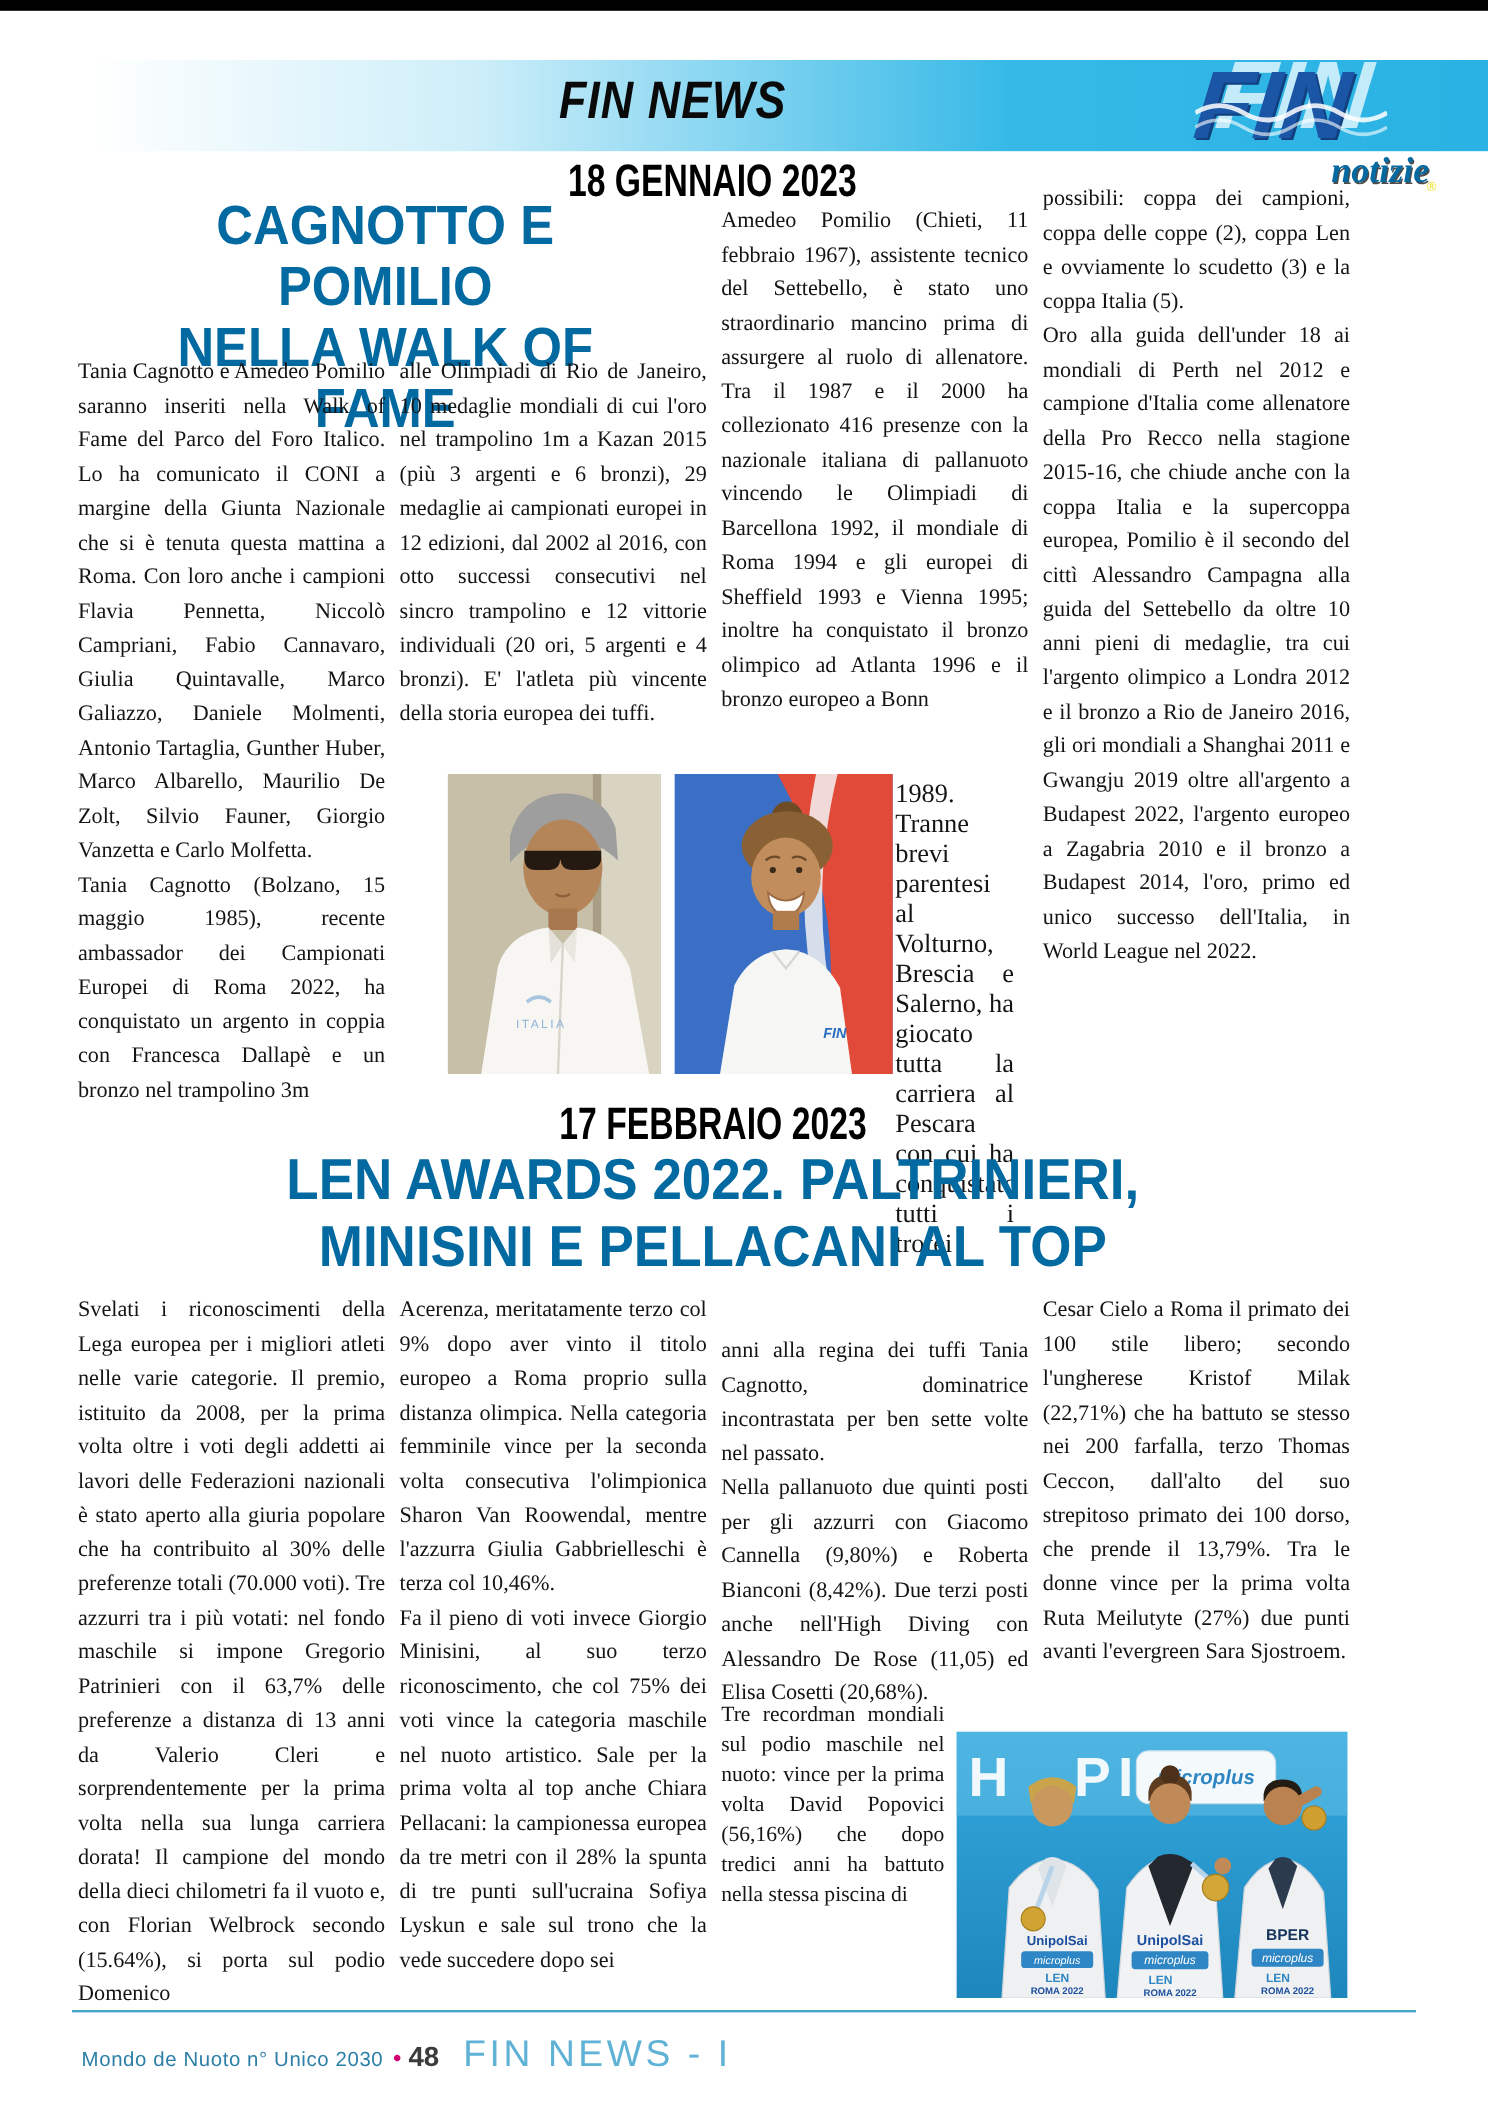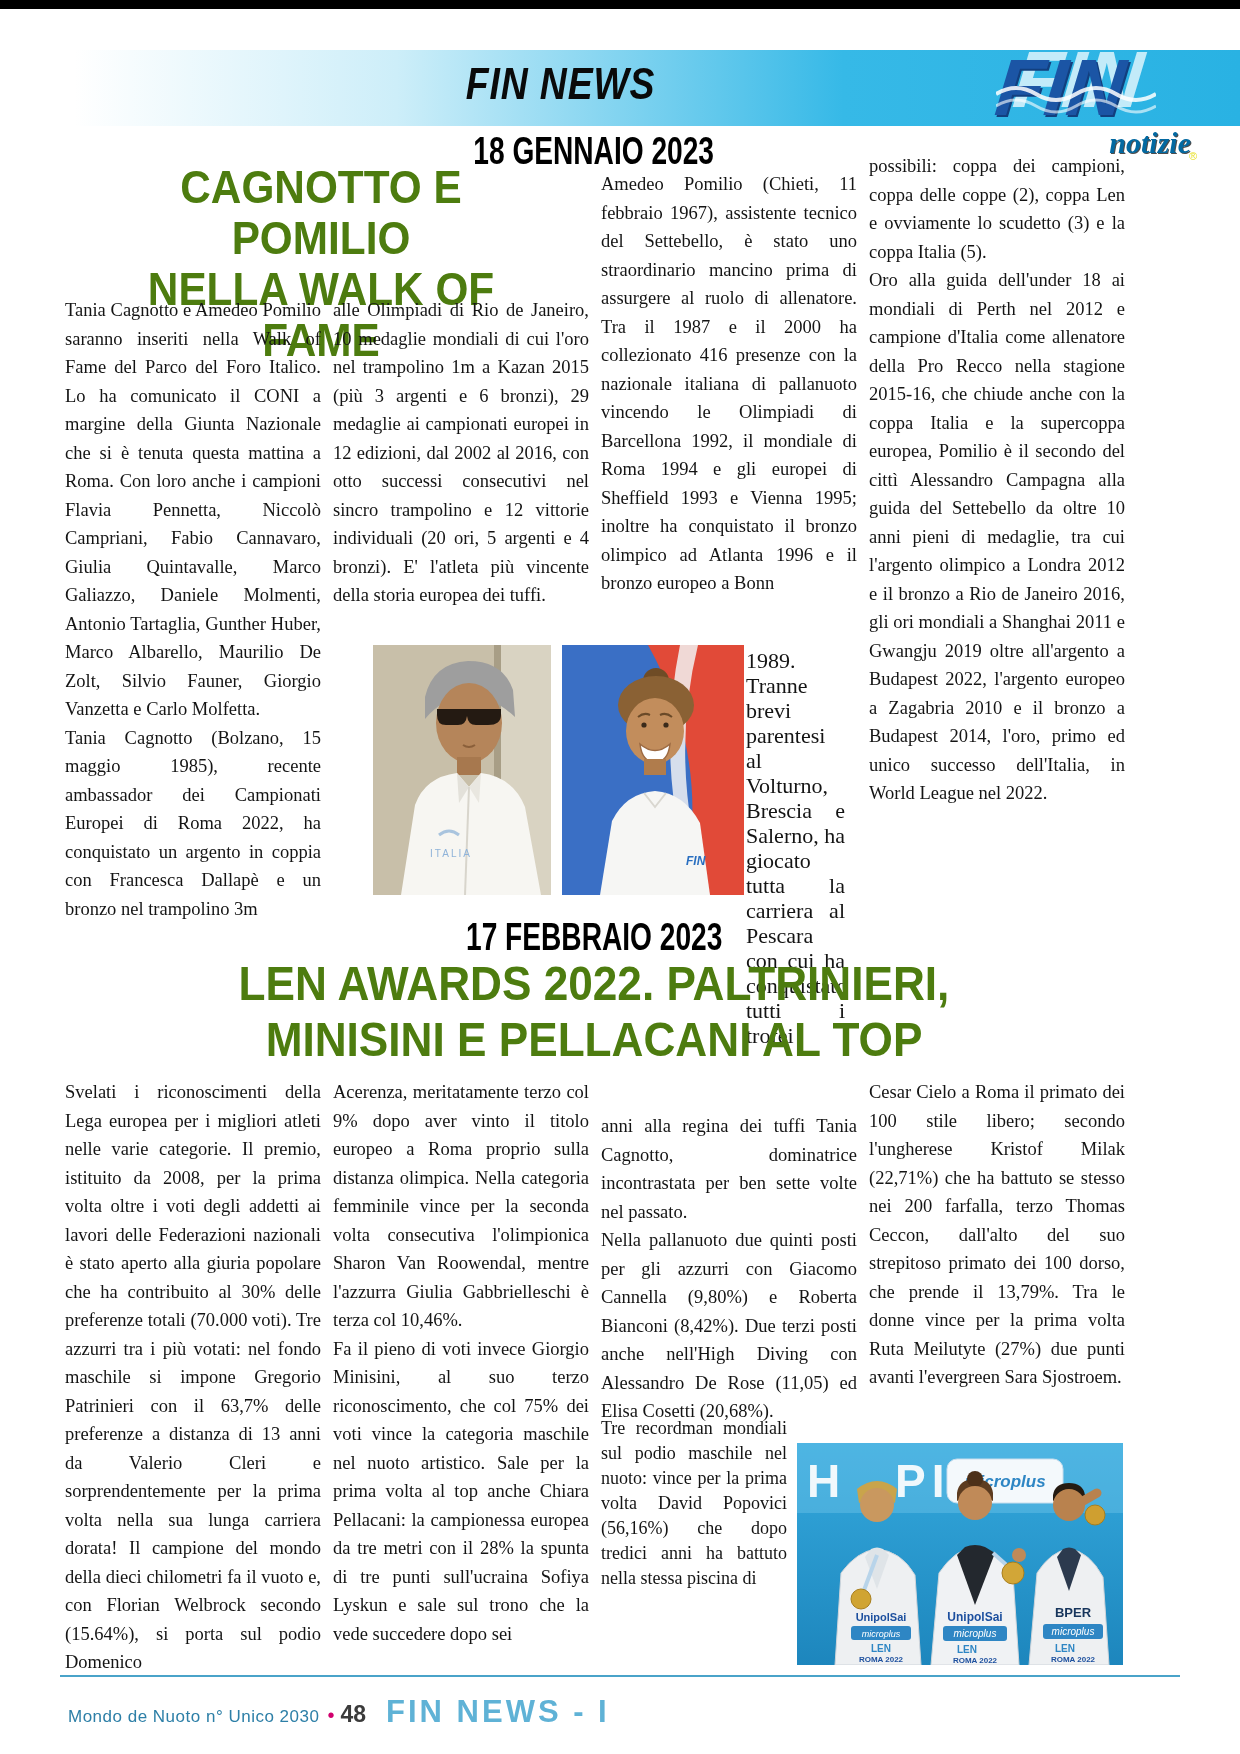--- a/index.html
+++ b/index.html
@@ -22,21 +22,21 @@
   .logo-sub{position:absolute;right:2px;bottom:-2px;font:italic 700 30px/1 "Liberation Serif",serif;
         color:#0369a1;text-shadow:1px 1px 0 #4d4d4d;}
   .logo-reg{position:absolute;right:-4px;bottom:-6px;font:400 11px/1 "Liberation Sans",sans-serif;color:#e8e02a;}
 
   .date{position:absolute;left:65px;width:1058px;text-align:center;color:#000;}
   .date span{display:inline-block;transform:scaleX(.74);
         font:700 38px/1 "Liberation Sans",sans-serif;letter-spacing:0;}
   .date1{top:112px;margin-top:20px;}
   .date2{top:918px;}
 
-  .headline{position:absolute;text-align:center;color:#4d7c0f;font-weight:700;
+  .headline{position:absolute;text-align:center;color:#0369a1;font-weight:700;
         font-family:"Liberation Sans",sans-serif;}
   .headline>div{transform:scaleX(.92);}
   .headline1{left:65px;top:162px;width:512px;font-size:46px;line-height:51px;}
   .headline2{left:65px;top:956px;width:1058px;font-size:48px;line-height:56px;}
 
   .col{position:absolute;width:256px;font-size:18.5px;line-height:28.5px;
         text-align:justify;white-space:pre-line;}
   .a1c1{left:65px;top:296px;}
   .a1c2{left:333px;top:296px;}
   .a1c3{left:601px;top:170px;}
@@ -51,21 +51,21 @@
   .photoA{position:absolute;left:373px;top:645px;width:178px;height:250px;}
   .photoB{position:absolute;left:562px;top:645px;width:182px;height:250px;}
   .photoC{position:absolute;left:797px;top:1443px;width:326px;height:222px;}
 
   .foot-rule{position:absolute;left:60px;top:1675px;width:1120px;height:2px;background:#4aa3c9;}
   .footer{position:absolute;left:68px;top:1694px;display:flex;align-items:baseline;
         font-family:"Liberation Sans",sans-serif;}
   .pub{font-size:17px;color:#2d7fa7;letter-spacing:.5px;}
   .bullet{font-size:20px;color:#d1006e;margin:0 6px 0 8px;}
   .pagenum{font-size:23px;font-weight:700;color:#3b3b3b;}
-  .section-title{font-size:31px;color:#5fb2d6;letter-spacing:3px;margin-left:20px;font-weight:700;}
+  .section-title{font-size:31px;color:#5fb2d6;letter-spacing:3px;margin-left:20px;font-weight:400;}
 </style>
 </head>
 <body>
 
 <div class="page">
 
   <div class="top-rule"></div>
   <div class="band"></div>
 
   <div class="masthead">

